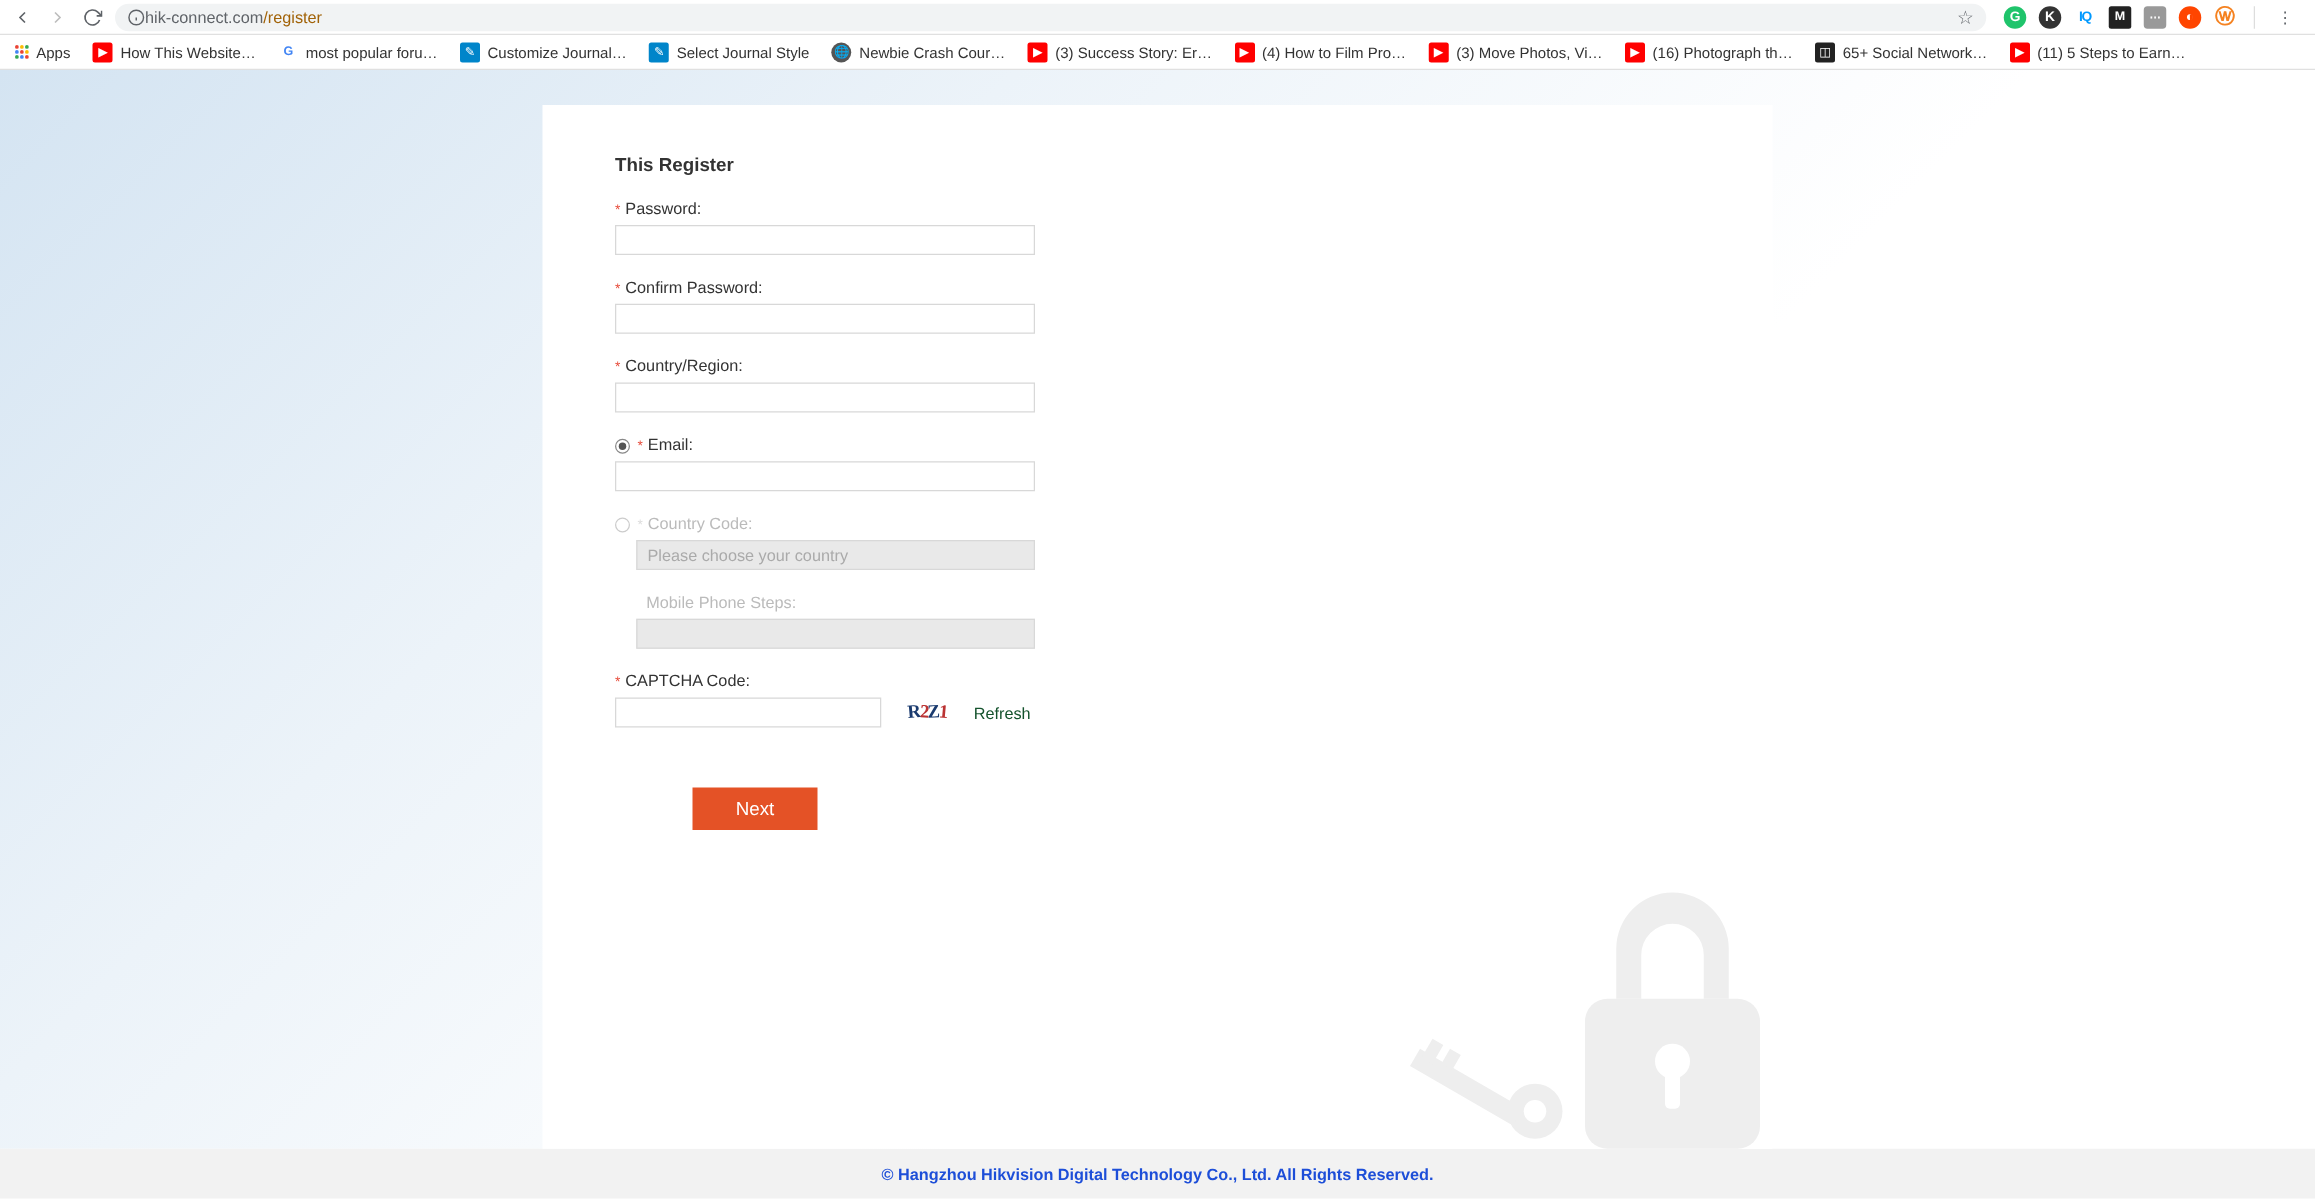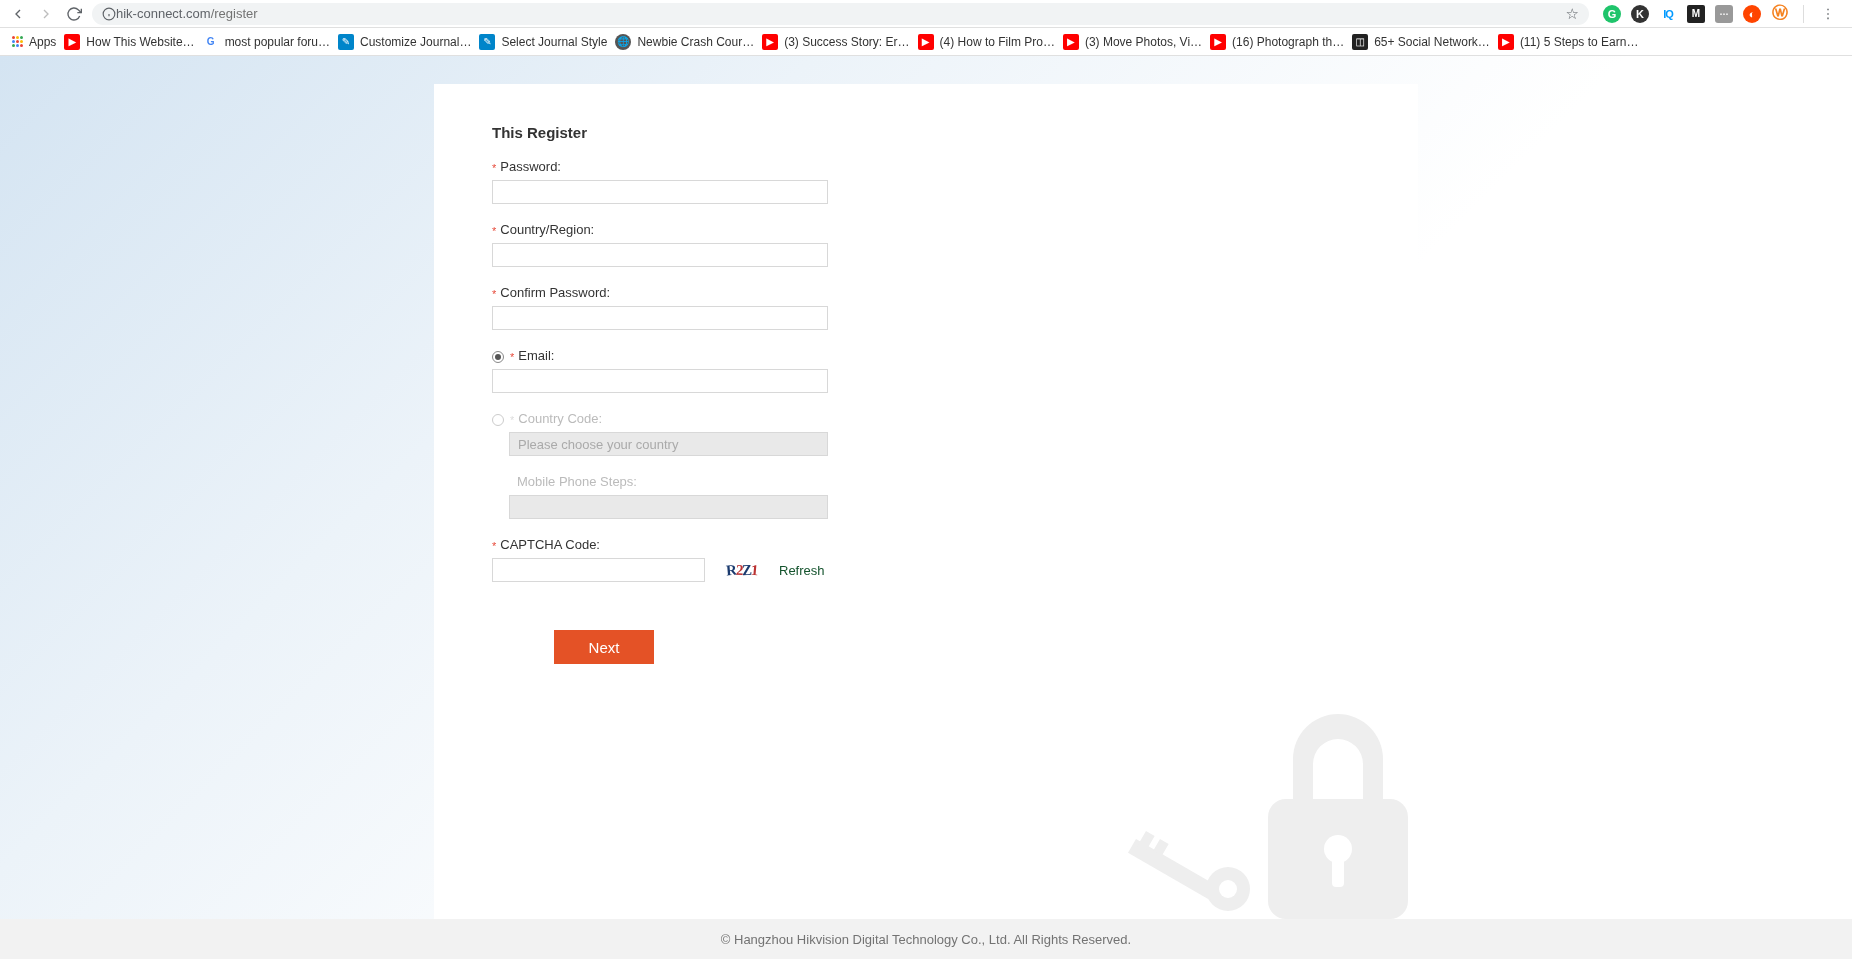--- a/index.html
+++ b/index.html
@@ -3,35 +3,35 @@
 <meta charset="utf-8">
 <style>
 * { margin: 0; padding: 0; box-sizing: border-box; }
 body { font-family: Arial, Helvetica, sans-serif; font-size: 13px; color: #333; background: #fff; }
 
 
 .browser-toolbar { height: 28px; display: flex; align-items: center; padding: 0 8px; gap: 8px; border-bottom: 1px solid #e0e0e0; }
 .nav-btn { width: 20px; height: 20px; display: flex; align-items: center; justify-content: center; color: #5f6368; cursor: pointer; }
 .nav-btn.disabled { color: #bdbdbd; }
 .address-bar { flex: 1; height: 22px; background: #f1f3f4; border-radius: 12px; display: flex; align-items: center; padding: 0 10px; gap: 0; color: #5f6368; font-size: 13px; }
-.addr-path { color: #737373; }
+.addr-path { color: #a16207; }
 .addr-star { margin-left: auto; color: #5f6368; font-size: 15px; }
 .ext-icons { display: flex; align-items: center; gap: 10px; padding: 0 6px; }
 .ext-icon { width: 18px; height: 18px; border-radius: 50%; display: flex; align-items: center; justify-content: center; font-size: 11px; font-weight: bold; color: #fff; }
 .ext-g { background: #1fc46b; }
 .ext-k { background: #333; color: #fff; }
 .ext-iq { color: #0099ff; background: none; font-weight: bold; letter-spacing: -1px; }
 .ext-m { background: #222; color: #fff; border-radius: 2px; font-size: 10px; }
 .ext-badge { background: #999; color: #fff; border-radius: 3px; font-size: 9px; padding: 1px 3px; }
 .ext-o { background: #ff4500; }
 .ext-w { color: #f58220; background: none; font-size: 16px; }
 .ext-divider { width: 1px; height: 18px; background: #ddd; margin: 0 4px; }
 
 
-.bookmarks-bar { height: 28px; display: flex; padding: 0 12px; gap: 8px; border-bottom: 1px solid #e0e0e0; overflow: hidden; }
+.bookmarks-bar { height: 28px; display: flex; padding: 0 12px; gap: 18px; border-bottom: 1px solid #e0e0e0; overflow: hidden; }
 .bookmark { display: flex; align-items: center; gap: 6px; color: #333; font-size: 12px; white-space: nowrap; cursor: pointer; }
 .bm-icon { width: 16px; height: 16px; display: flex; align-items: center; justify-content: center; border-radius: 2px; font-size: 10px; color: #fff; }
 .bm-apps { display: grid; grid-template-columns: repeat(3,3px); grid-template-rows: repeat(3,3px); gap: 1px; }
 .bm-apps span { width: 3px; height: 3px; border-radius: 50%; }
 .bm-apps span:nth-child(1){background:#ea4335;} .bm-apps span:nth-child(2){background:#fbbc05;} .bm-apps span:nth-child(3){background:#34a853;}
 .bm-apps span:nth-child(4){background:#4285f4;} .bm-apps span:nth-child(5){background:#ea4335;} .bm-apps span:nth-child(6){background:#fbbc05;}
 .bm-apps span:nth-child(7){background:#34a853;} .bm-apps span:nth-child(8){background:#4285f4;} .bm-apps span:nth-child(9){background:#ea4335;}
 .bm-yt { background: #ff0000; }
 .bm-google { background: #fff; color: #4285f4; font-weight: bold; }
 .bm-journal { background: #0085ca; }
@@ -65,21 +65,21 @@
 .agree-row { display: flex; align-items: center; gap: 8px; font-size: 13px; margin-top: 16px; }
 .agree-row input[type=checkbox]{ width: 13px; height: 13px; }
 .service-link { color: #2d7dd2; cursor: pointer; }
 .next-btn { width: 100px; height: 34px; background: #e45226; color: #fff; border: none; font-size: 15px; margin-top: 30px; margin-left: 62px; cursor: pointer; }
 
 
 .watermark { position: absolute; right: -10px; bottom: -10px; width: 310px; height: 240px; opacity: 1; pointer-events: none; }
 .watermark svg { width: 100%; height: 100%; }
 
 
-.footer { height: 40px; background: #f2f2f2; display: flex; align-items: center; justify-content: center; color: #737373; font-size: 13px; }
+.footer { height: 40px; background: #f2f2f2; display: flex; align-items: center; justify-content: center; color: #1d4ed8; font-size: 13px; font-weight: bold; }
 </style>
 </head>
 <body>
 
 <div class="browser-toolbar">
   <div class="nav-btn">
     <svg width="16" height="16" viewBox="0 0 24 24" fill="none" stroke="currentColor" stroke-width="2">
         <polyline points="15 18 9 12 15 6"></polyline>
       </svg>
   </div>
@@ -183,27 +183,27 @@
 
     <div class="card-title">This Register</div>
 
 
     <div class="form-row">
       <label class="form-label"><span class="req">*</span><span>Password:</span></label>
       <input type="password" class="form-input" style="">
     </div>
 
     <div class="form-row">
+      <label class="form-label"><span class="req">*</span><span>Confirm Password:</span></label>
+      <input type="password" class="form-input" style="">
+    </div>
+
+    <div class="form-row">
       <label class="form-label"><span class="req">*</span><span>Country/Region:</span></label>
       <input type="text" class="form-input" style="">
-    </div>
-
-    <div class="form-row">
-      <label class="form-label"><span class="req">*</span><span>Confirm Password:</span></label>
-      <input type="password" class="form-input" style="">
     </div>
 
     <div class="form-row">
       <label class="form-label"><span class="radio-dot checked"></span><span class="req">*</span><span>Email:</span></label>
       <input type="text" class="form-input" style="">
     </div>
 
     <div class="form-row">
       <label class="form-label disabled"><span class="radio-dot disabled"></span><span class="req dim">*</span><span>Country Code:</span></label>
       <input type="text" class="form-input indent disabled" disabled="" placeholder="Please choose your country" style="">

